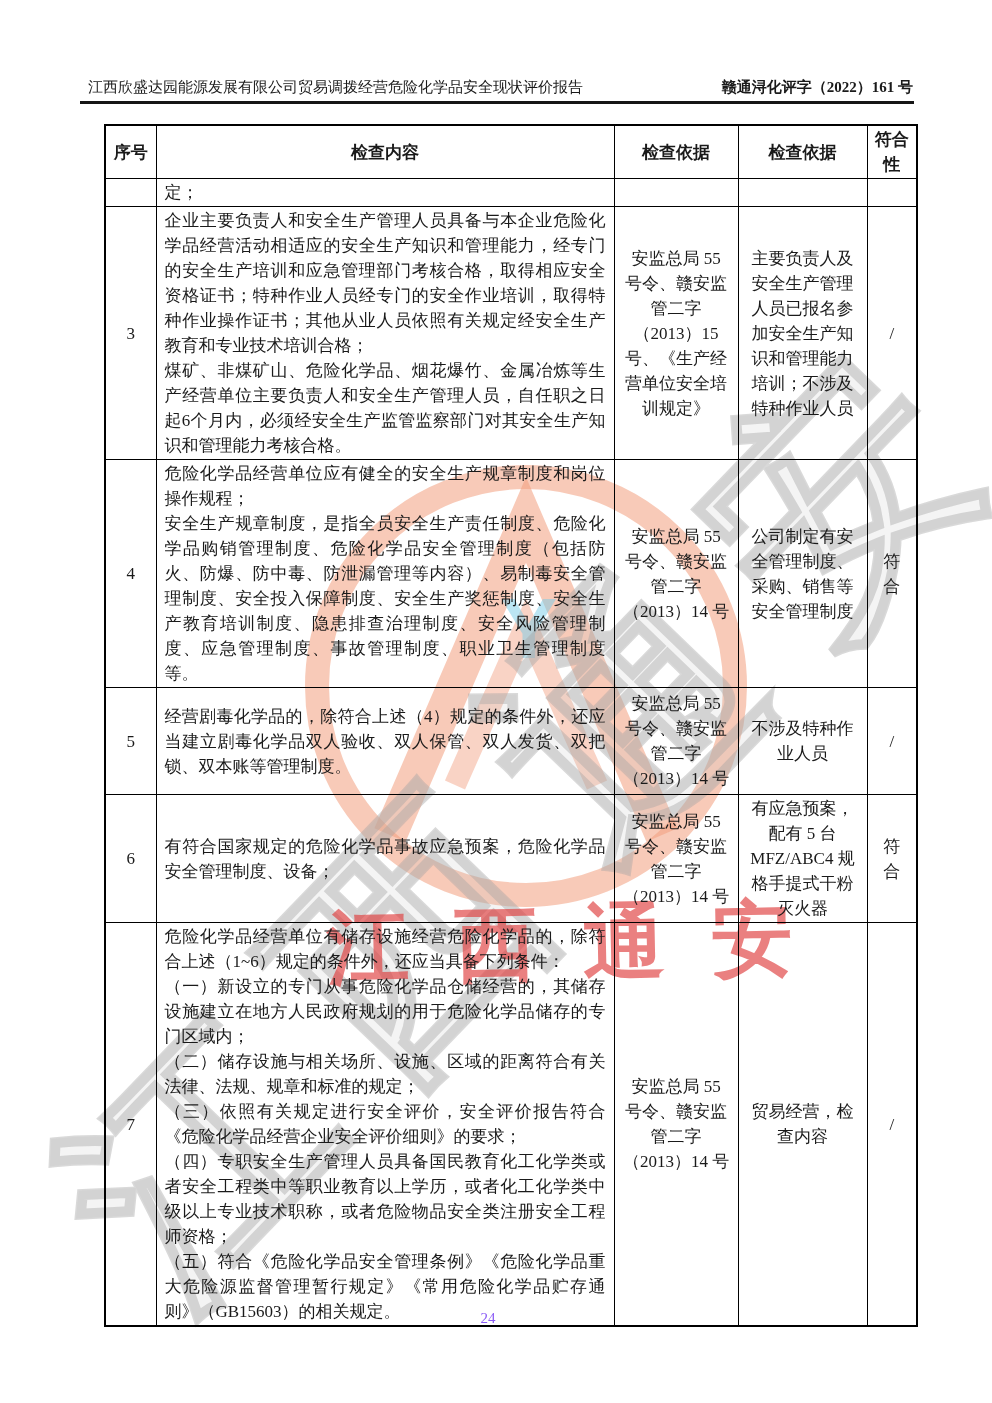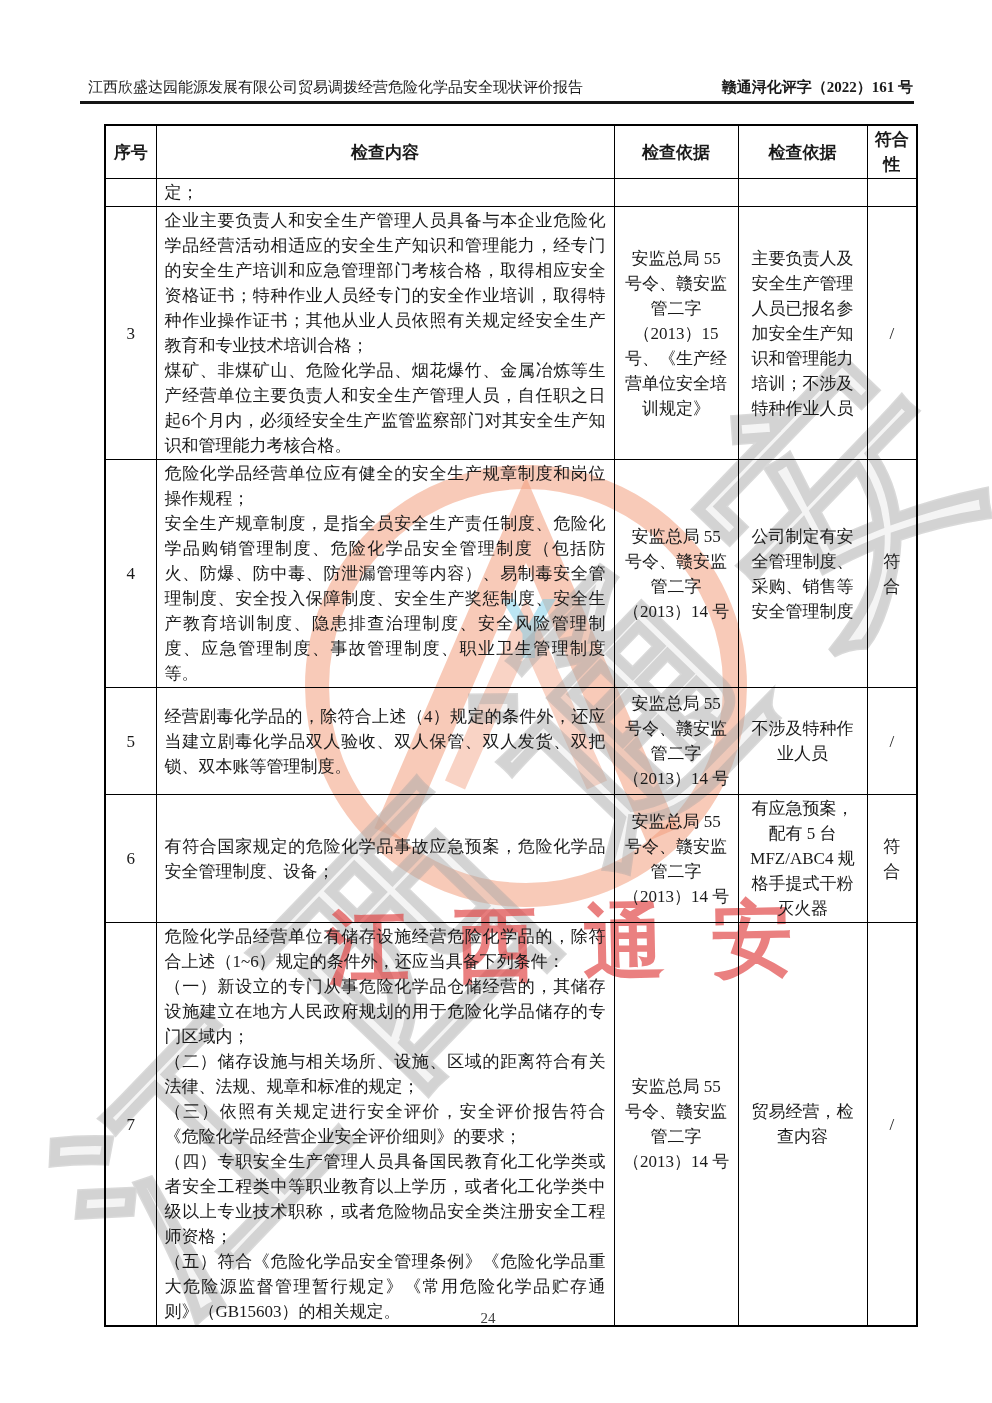--- a/index.html
+++ b/index.html
@@ -71,21 +71,21 @@
   }
   table.check th{
     font-size:17px;font-weight:bold;text-align:center;padding:1px 2px;
   }
   td.c-no{text-align:center;padding:1px 2px;}
   td.c-content{text-align:justify;white-space:pre-wrap;}
   td.c-basis,td.c-situation{text-align:center;white-space:pre-wrap;padding:1px 4px;}
   td.c-conf{text-align:center;padding:1px 2px;}
   .page-footer{
     position:absolute;left:0;right:16px;top:1310px;
-    text-align:center;font-size:15px;color:#404040;z-index:1;
+    text-align:center;font-size:15px;color:#8b5cf6;z-index:1;
   }
 </style>
 </head>
 <body>
 
 <div class="page">
 
   <div class="wm-layer">
     <div class="wm-ring"></div>
     <svg class="wm-emblem" width="442" height="442" viewBox="0 0 442 442">

